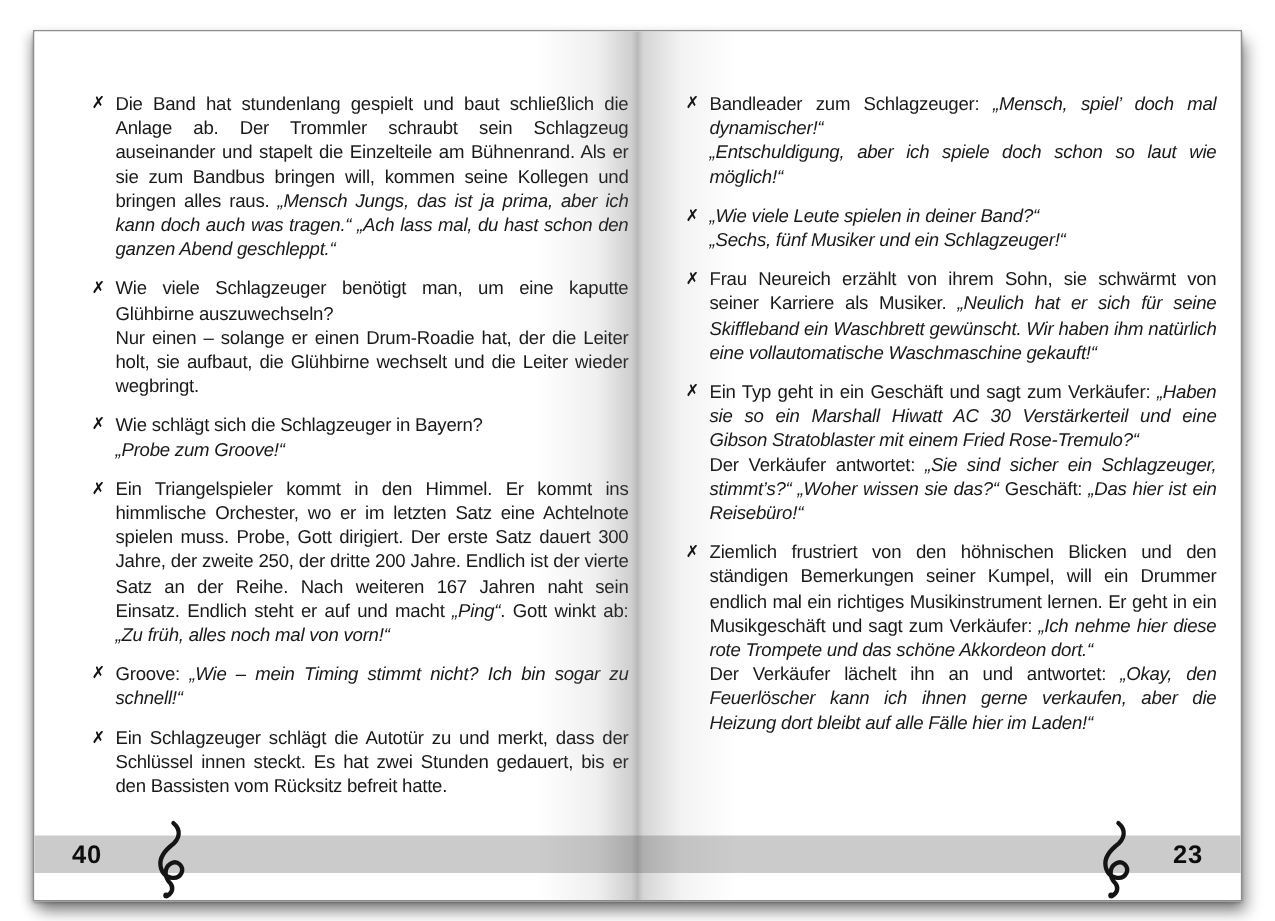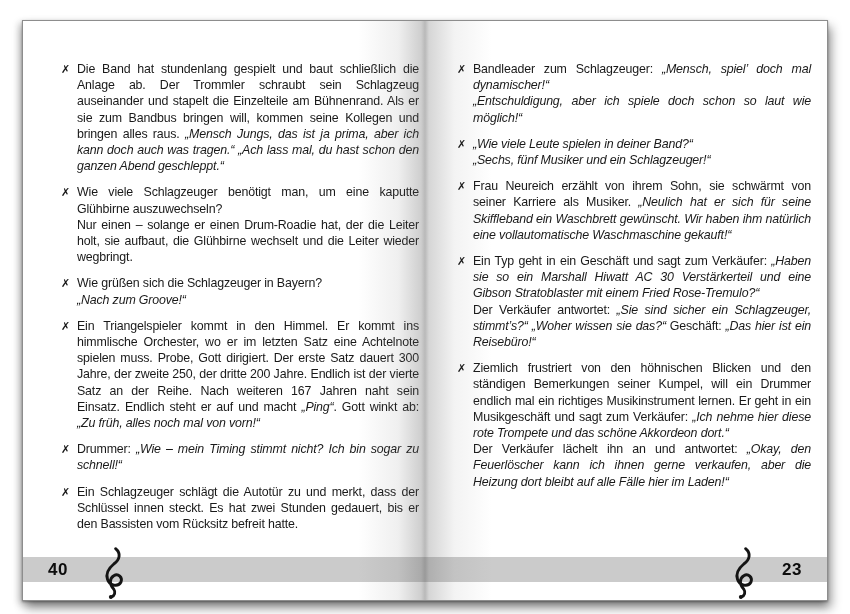--- a/index.html
+++ b/index.html
@@ -85,30 +85,30 @@
           <span class="bullet">✗</span>
           <div class="joke-text"><span>Die Band hat stundenlang gespielt und baut schließlich die Anlage ab. Der Trommler schraubt sein Schlagzeug auseinander und stapelt die Einzelteile am Bühnenrand. Als er sie zum Bandbus bringen will, kommen seine Kollegen und bringen alles raus. </span><span class="q">„Mensch Jungs, das ist ja prima, aber ich kann doch auch was tragen.“ „Ach lass mal, du hast schon den ganzen Abend geschleppt.“</span></div>
         </div>
         <div class="joke">
           <span class="bullet">✗</span>
           <div class="joke-text"><span>Wie viele Schlagzeuger benötigt man, um eine kaputte Glühbirne auszuwechseln?
 Nur einen – solange er einen Drum-Roadie hat, der die Leiter holt, sie aufbaut, die Glühbirne wechselt und die Leiter wieder wegbringt.</span></div>
         </div>
         <div class="joke">
           <span class="bullet">✗</span>
-          <div class="joke-text"><span>Wie grüßen sich die Schlagzeuger in Bayern?
-</span><span class="q">„Nach zum Groove!“</span></div>
+          <div class="joke-text"><span>Wie schlägt sich die Schlagzeuger in Bayern?
+</span><span class="q">„Probe zum Groove!“</span></div>
         </div>
         <div class="joke">
           <span class="bullet">✗</span>
           <div class="joke-text"><span>Ein Triangelspieler kommt in den Himmel. Er kommt ins himmlische Orchester, wo er im letzten Satz eine Achtelnote spielen muss. Probe, Gott dirigiert. Der erste Satz dauert 300 Jahre, der zweite 250, der dritte 200 Jahre. Endlich ist der vierte Satz an der Reihe. Nach weiteren 167 Jahren naht sein Einsatz. Endlich steht er auf und macht </span><span class="q">„Ping“</span><span>. Gott winkt ab: </span><span class="q">„Zu früh, alles noch mal von vorn!“</span></div>
         </div>
         <div class="joke">
           <span class="bullet">✗</span>
-          <div class="joke-text"><span>Drummer: </span><span class="q">„Wie – mein Timing stimmt nicht? Ich bin sogar zu schnell!“</span></div>
+          <div class="joke-text"><span>Groove: </span><span class="q">„Wie – mein Timing stimmt nicht? Ich bin sogar zu schnell!“</span></div>
         </div>
         <div class="joke">
           <span class="bullet">✗</span>
           <div class="joke-text"><span>Ein Schlagzeuger schlägt die Autotür zu und merkt, dass der Schlüssel innen steckt. Es hat zwei Stunden gedauert, bis er den Bassisten vom Rücksitz befreit hatte.</span></div>
         </div>
       </div>
   </div>
 
   <div class="page page-right">
     <div class="jokes" id="jokes-right">

